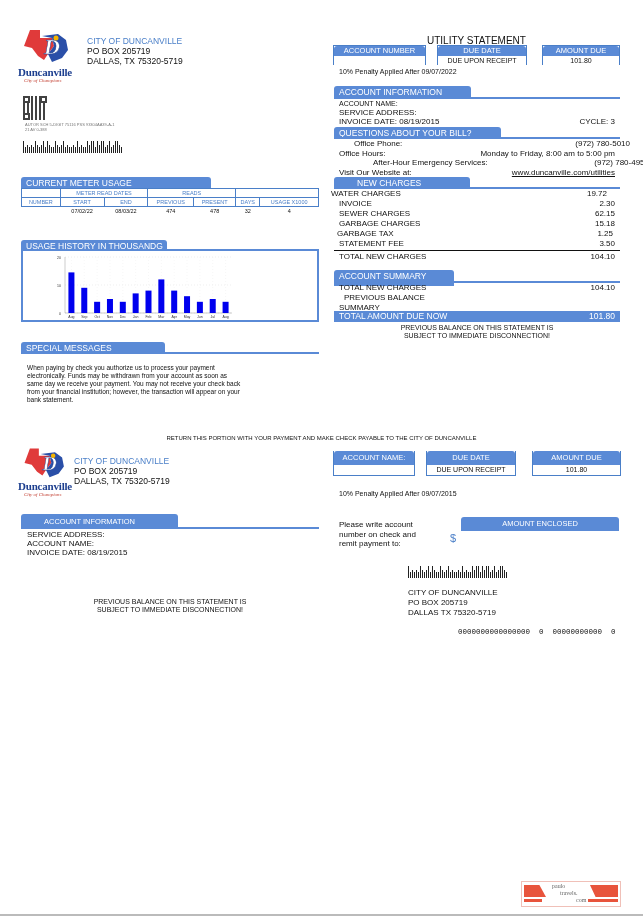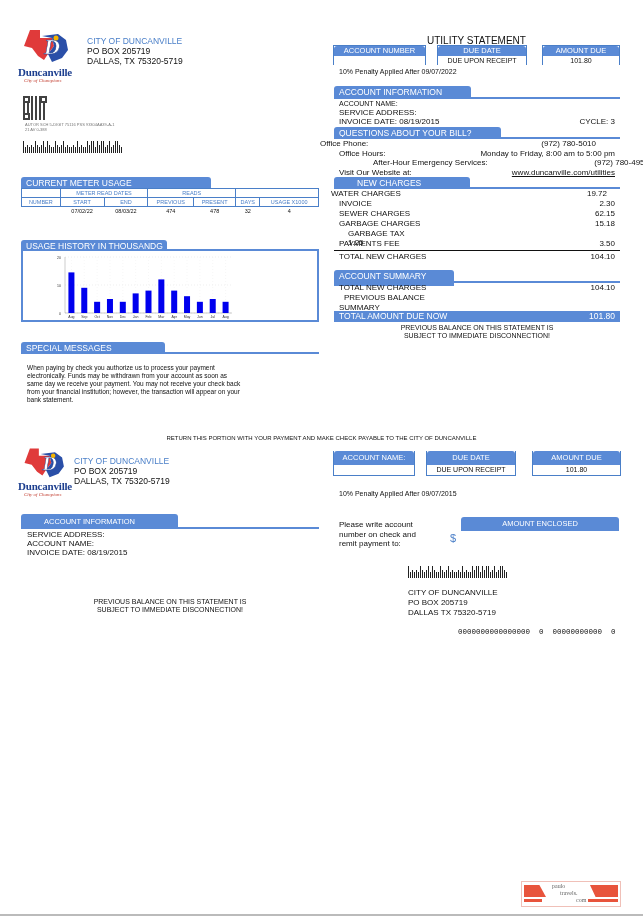--- a/index.html
+++ b/index.html
@@ -124,21 +124,21 @@
 <div class="rule" style="left:334px;top:97px;width:286px;"></div>
 <div class="abs" style="left:339px;top:100px;font-size:7px;">ACCOUNT NAME:</div>
 <div class="abs" style="left:339px;top:108px;font-size:8px;">SERVICE ADDRESS:</div>
 <div class="row" style="left:339px;top:117px;width:276px;">
   <span>INVOICE DATE: 08/19/2015</span>
   <span>CYCLE: 3</span>
 </div>
 
 <div class="tab" style="left:334px;top:127px;width:167px;height:11px;font-size:8.5px;">QUESTIONS ABOUT YOUR BILL?</div>
 <div class="rule" style="left:334px;top:137px;width:286px;"></div>
-<div class="row" style="left:320px;top:139px;width:276px;">
+<div class="row" style="left:354px;top:139px;width:276px;">
   <span>Office Phone:</span>
   <span>(972) 780-5010</span>
 </div>
 <div class="row" style="left:339px;top:149px;width:276px;">
   <span>Office Hours:</span>
   <span>Monday to Friday, 8:00 am to 5:00 pm</span>
 </div>
 <div class="row" style="left:339px;top:158px;width:276px;margin-left:34px;">
   <span>After-Hour Emergency Services:</span>
   <span>(972) 780-4959</span>
@@ -160,26 +160,26 @@
       <span>2.30</span>
     </div>
     <div class="row" style="left: 339px; top: 209px; width: 276px;">
       <span>SEWER CHARGES</span>
       <span>62.15</span>
     </div>
     <div class="row" style="left: 339px; top: 219px; width: 276px;">
       <span>GARBAGE CHARGES</span>
       <span>15.18</span>
     </div>
-    <div class="row" style="left: 348px; top: 229px; width: 276px; flex-direction: column;">
+    <div class="row" style="left: 337px; top: 229px; width: 276px;">
       <span>GARBAGE TAX</span>
       <span>1.25</span>
     </div>
     <div class="row" style="left: 339px; top: 239px; width: 276px;">
-      <span>PAYMENTS FEE</span>
+      <span>STATEMENT FEE</span>
       <span>3.50</span>
     </div>
   </div>
 <div class="abs" style="left:334px;top:250px;width:286px;height:1px;background:#111;"></div>
 <div class="row" style="left:339px;top:252px;width:276px;">
   <span>TOTAL NEW CHARGES</span>
   <span>104.10</span>
 </div>
 
 <div class="tab" style="left:334px;top:270px;width:120px;height:16px;font-size:8.5px;">ACCOUNT SUMMARY</div>

